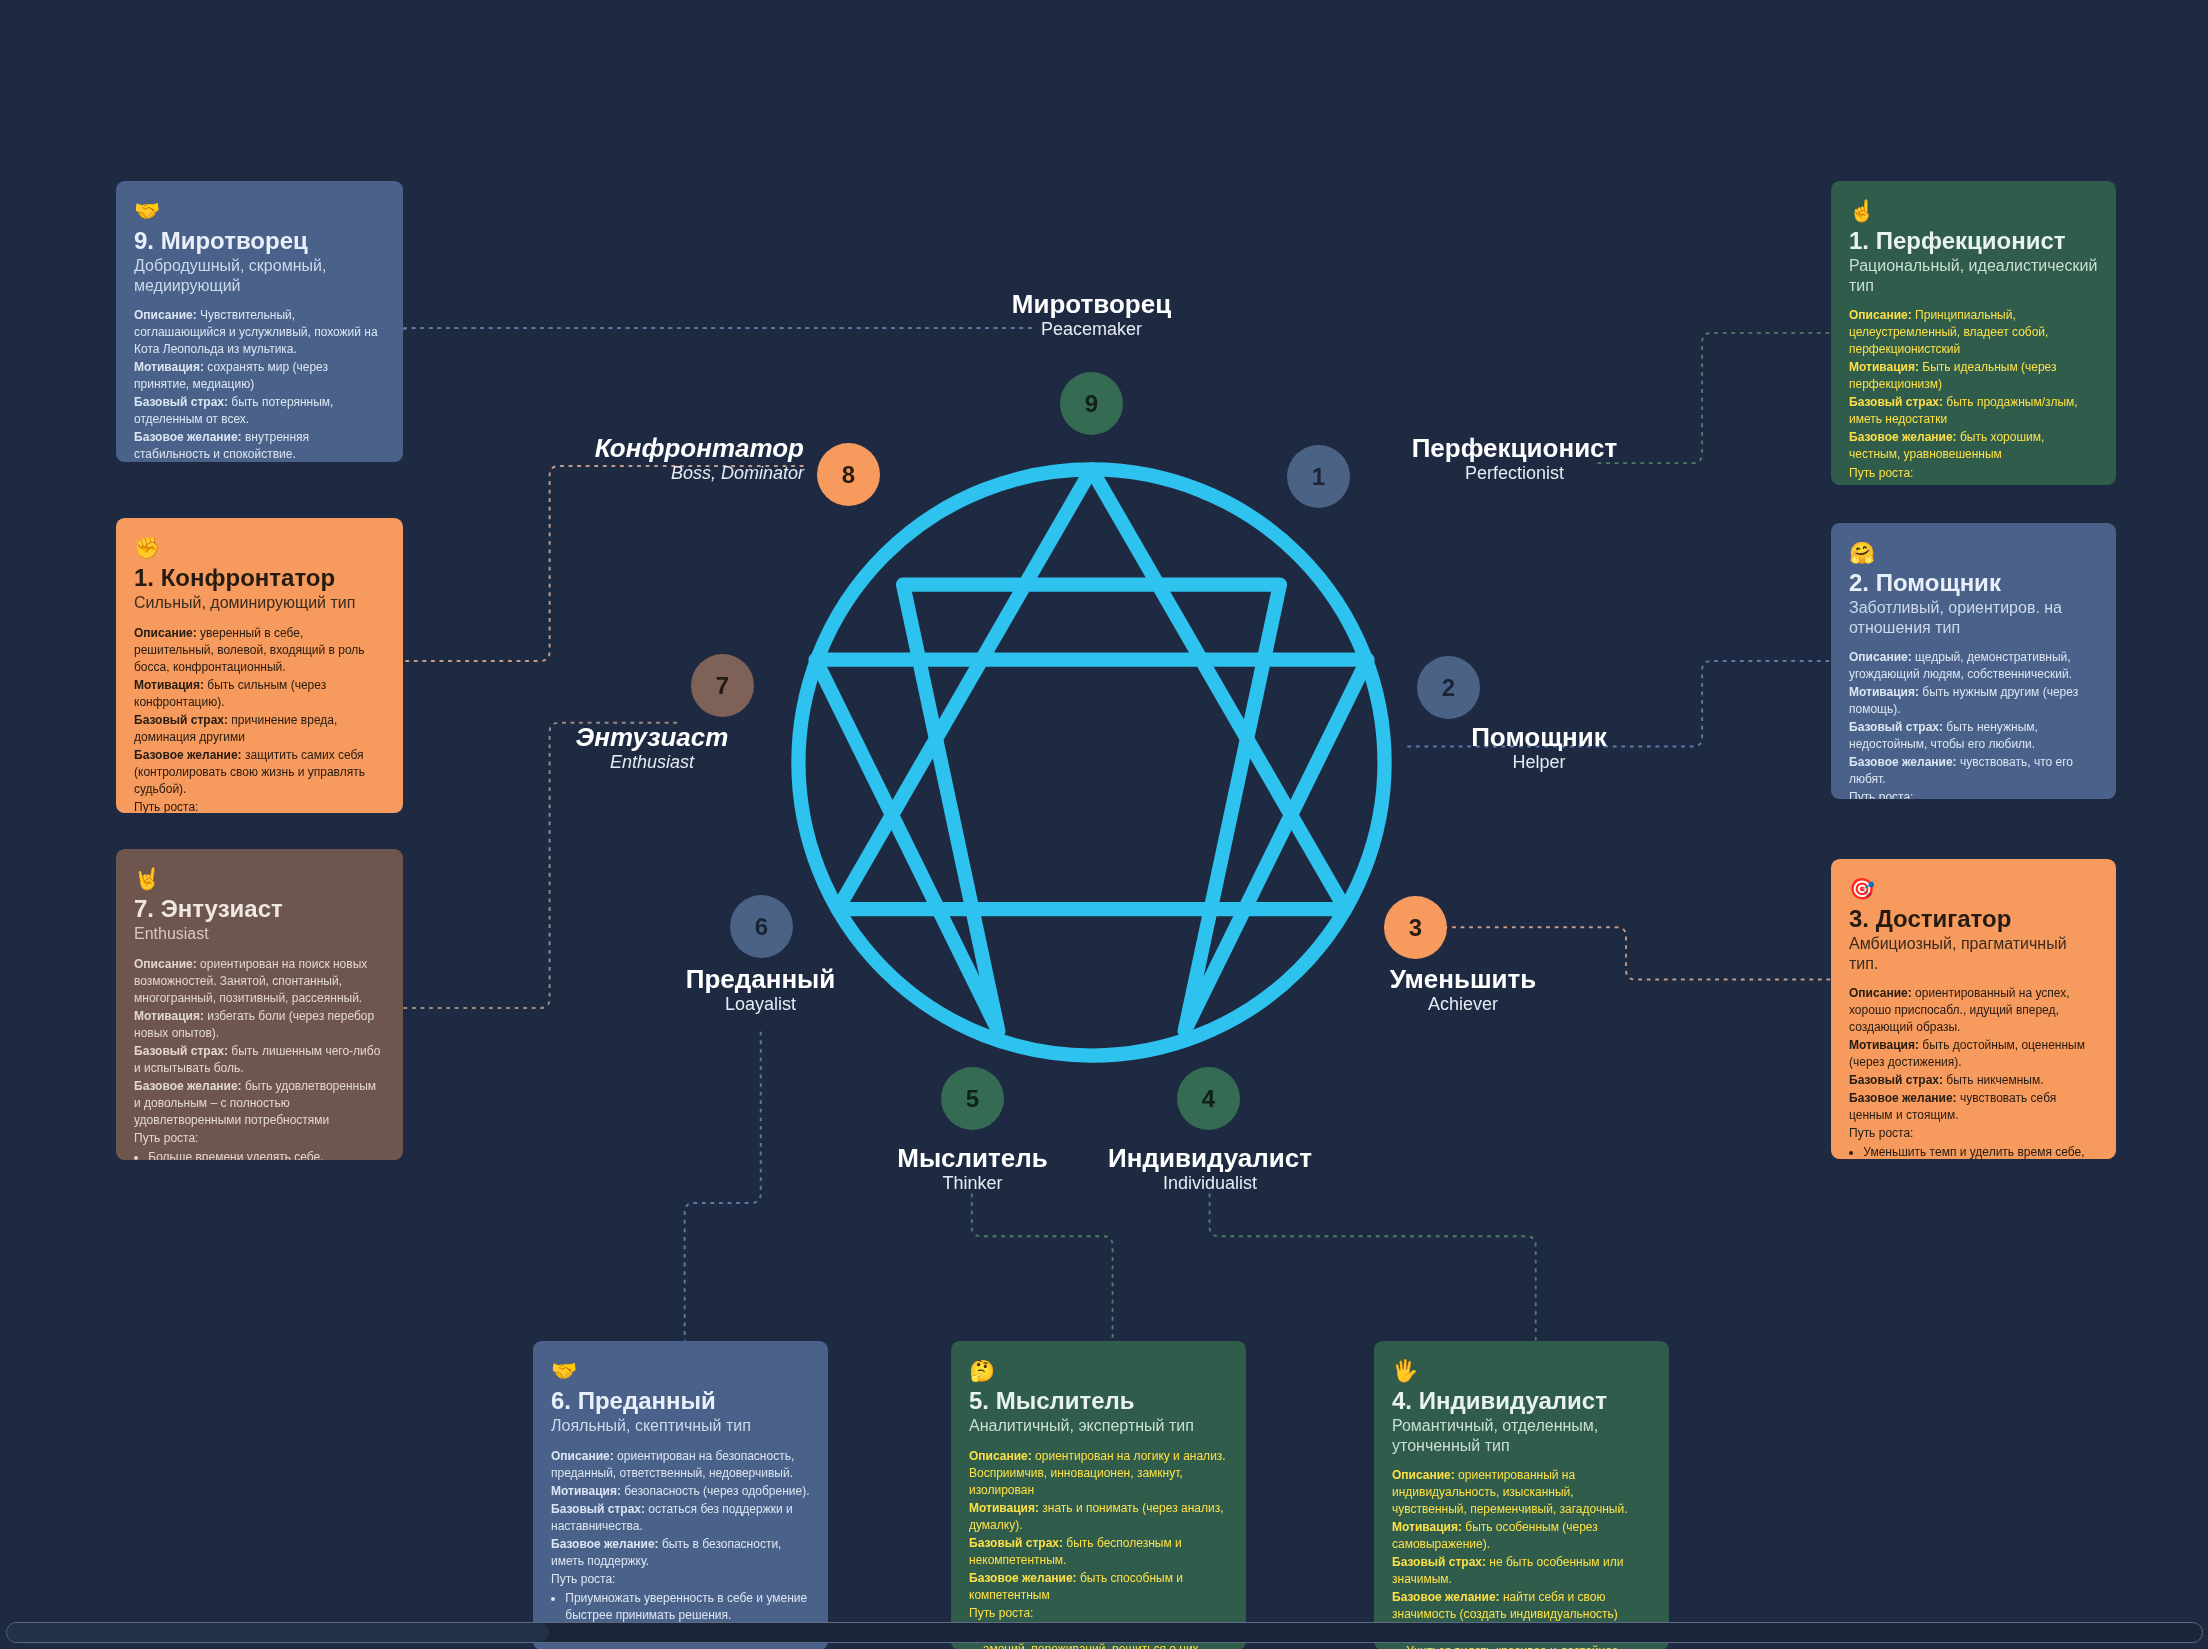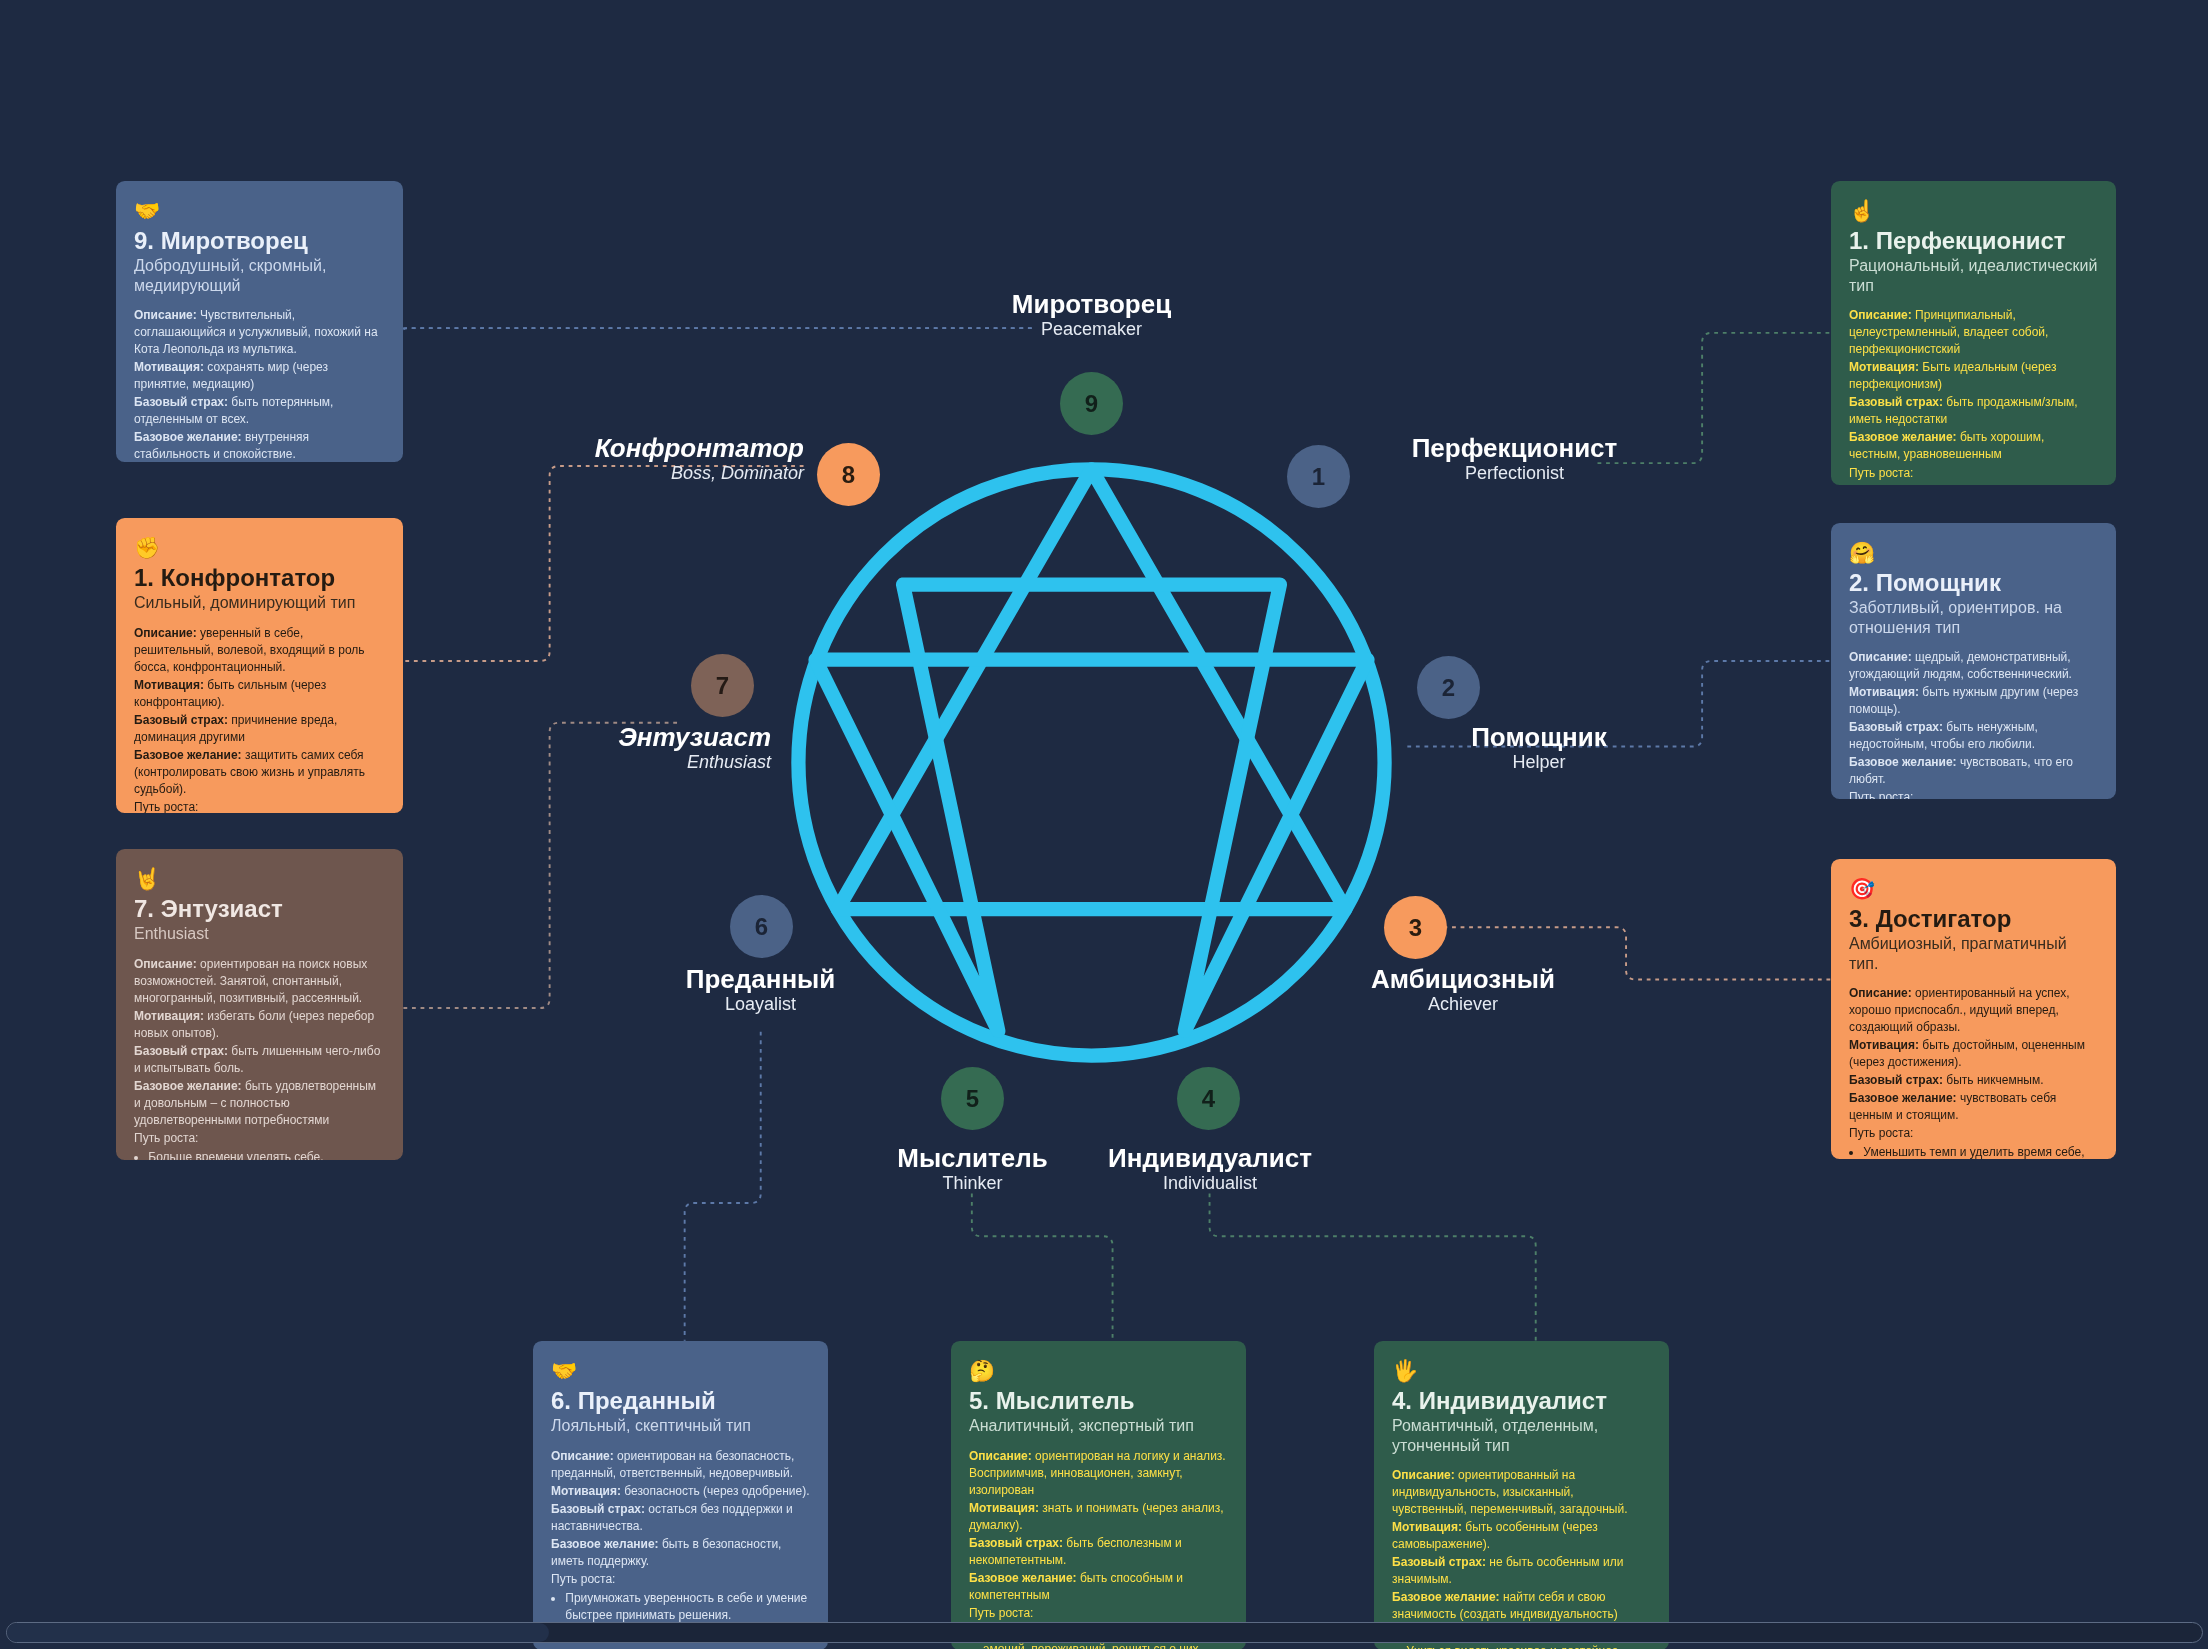--- a/index.html
+++ b/index.html
@@ -148,42 +148,42 @@
   <div class="ringlabel c" style="left:963px;top:290px;width:257px;">
     <div class="ru">Миротворец</div>
     <div class="en">Peacemaker</div>
   </div>
 
   <div class="ringlabel r" style="left:552px;top:434px;width:252px;">
     <div class="ru">Конфронтатор</div>
     <div class="en">Boss, Dominator</div>
   </div>
 
-  <div class="ringlabel r" style="left:533px;top:723px;width:238px;">
+  <div class="ringlabel r" style="left:533px;top:723px;width:238px;text-align:center;">
     <div class="ru">Энтузиаст</div>
     <div class="en">Enthusiast</div>
   </div>
 
   <div class="ringlabel c" style="left:632px;top:965px;width:257px;">
     <div class="ru">Преданный</div>
     <div class="en">Loayalist</div>
   </div>
 
   <div class="ringlabel c" style="left:844px;top:1144px;width:257px;">
     <div class="ru">Мыслитель</div>
     <div class="en">Thinker</div>
   </div>
 
   <div class="ringlabel c" style="left:1077px;top:1144px;width:266px;">
     <div class="ru">Индивидуалист</div>
     <div class="en">Individualist</div>
   </div>
 
   <div class="ringlabel l" style="left:1330px;top:965px;width:266px;">
-    <div class="ru">Амбициозный</div>
+    <div class="ru">Уменьшить</div>
     <div class="en">Achiever</div>
   </div>
 
   <div class="ringlabel l" style="left:1406px;top:723px;width:266px;">
     <div class="ru">Помощник</div>
     <div class="en">Helper</div>
   </div>
 
   <div class="ringlabel l" style="left:1372px;top:434px;width:285px;">
     <div class="ru">Перфекционист</div>

